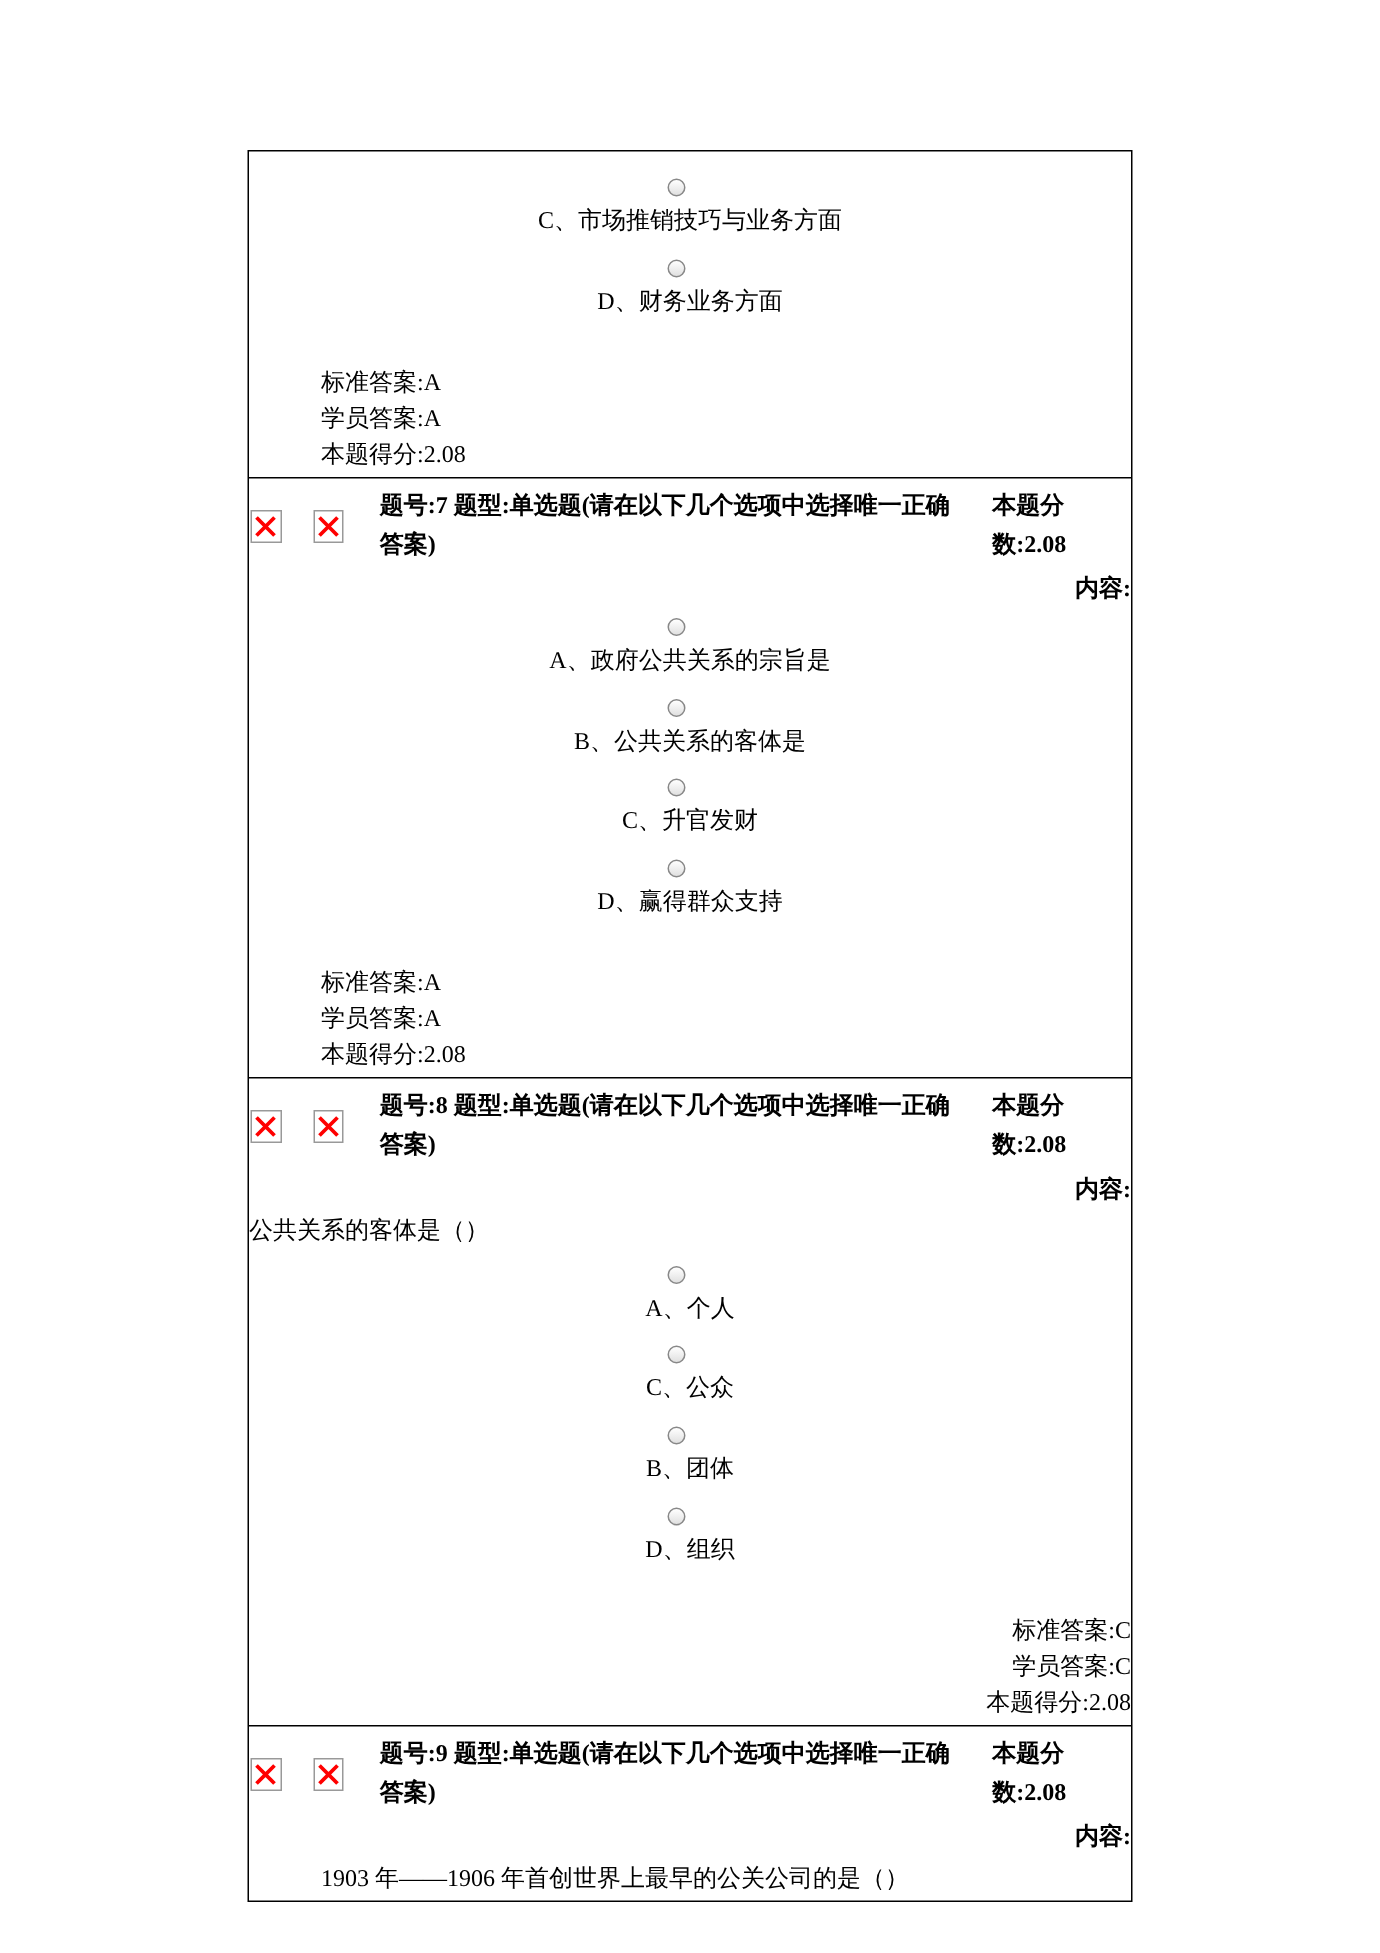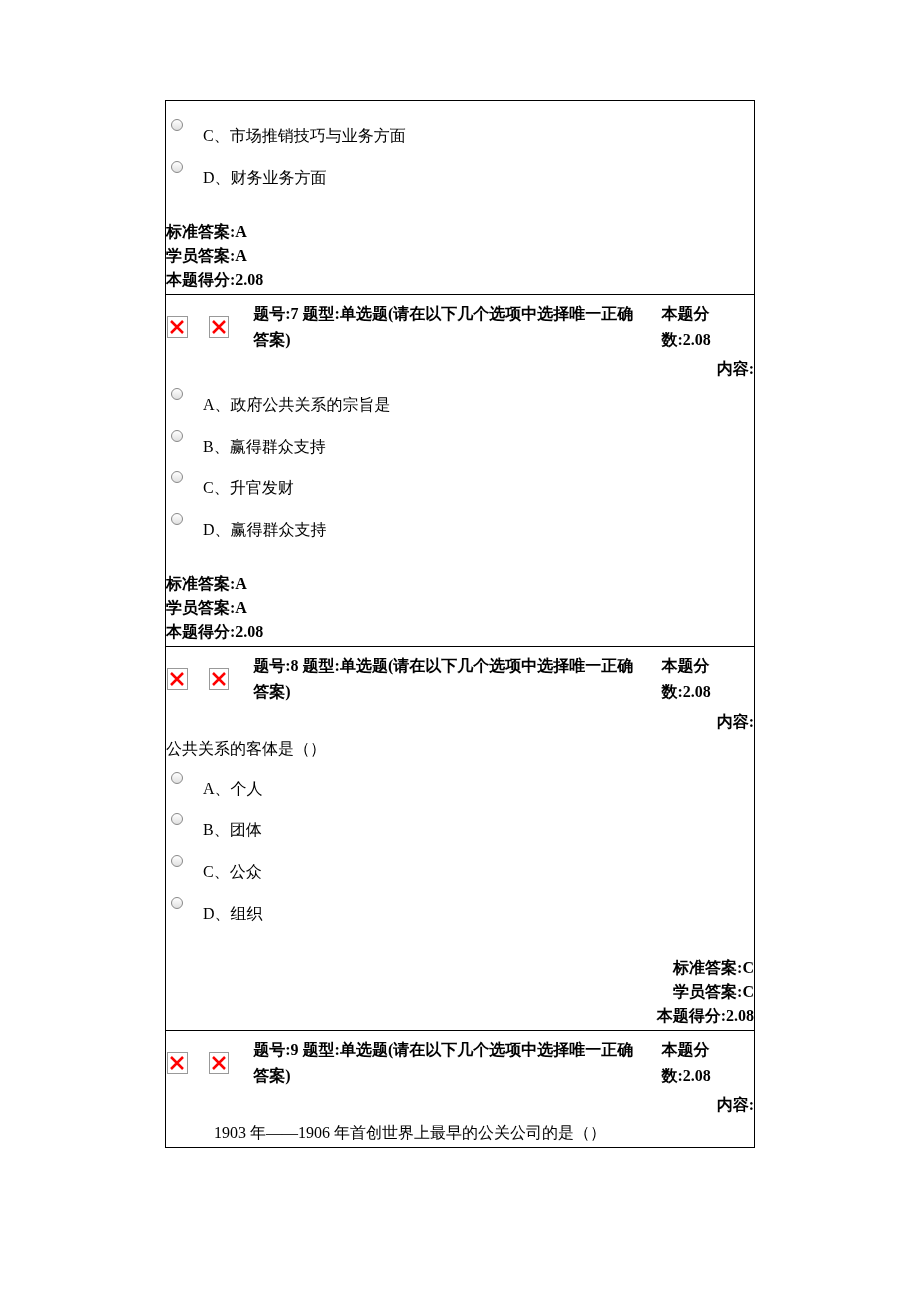--- a/index.html
+++ b/index.html
@@ -21,40 +21,43 @@
     }
     .section {
       border-bottom: 1px solid #000;
       padding: 0;
     }
     .section:last-child {
       border-bottom: none;
     }
     .option-row {
       display: flex;
+      align-items: center;
       padding: 8px 4px;
+      flex-direction: column;
     }
     .radio-icon {
       width: 12px;
       height: 12px;
       border: 1px solid #888;
       border-radius: 50%;
       display: inline-block;
       margin-right: 20px;
       margin-left: 1px;
       position: relative;
       top: -4px;
       background: linear-gradient(to bottom, #fff, #e0e0e0);
     }
     .answer-block {
       padding: 4px 0 2px 0;
     }
     .answer-line {
-      font-weight: bold;
+      font-weight: normal;
       line-height: 1.5;
+      margin-left: 48px;
     }
     .header-row {
       display: flex;
       align-items: center;
       padding: 6px 0 2px 0;
       gap: 20px;
     }
     .x-icon {
       width: 22px;
       height: 22px;
@@ -127,21 +130,21 @@
       <span class="header-text"><span>题号:</span><span>7</span>  <span>题型:</span><span>单选题(请在以下几个选项中选择唯一正确答案)</span></span>
       <span class="header-right"><span>本题分数:</span><span>2.08</span></span>
     </div>
     <div class="content-label">内容:</div>
     <div class="option-row">
       <span class="radio-icon"></span>
       <span>A、政府公共关系的宗旨是</span>
     </div>
     <div class="option-row">
       <span class="radio-icon"></span>
-      <span>B、赢得群众支持</span>
+      <span>B、公共关系的客体是</span>
     </div>
     <div class="option-row">
       <span class="radio-icon"></span>
       <span>C、升官发财</span>
     </div>
     <div class="option-row">
       <span class="radio-icon"></span>
       <span>D、赢得群众支持</span>
     </div>
     <div class="answer-block" style="margin-top:18px;">
@@ -167,25 +170,25 @@
       <span class="header-right"><span>本题分数:</span><span>2.08</span></span>
     </div>
     <div class="content-label">内容:</div>
     <div class="content-text">公共关系的客体是（）</div>
     <div class="option-row">
       <span class="radio-icon"></span>
       <span>A、个人</span>
     </div>
     <div class="option-row">
       <span class="radio-icon"></span>
+      <span>C、公众</span>
+    </div>
+    <div class="option-row">
+      <span class="radio-icon"></span>
       <span>B、团体</span>
-    </div>
-    <div class="option-row">
-      <span class="radio-icon"></span>
-      <span>C、公众</span>
     </div>
     <div class="option-row">
       <span class="radio-icon"></span>
       <span>D、组织</span>
     </div>
     <div class="answer-block" style="margin-top:18px;text-align:right;">
       <div class="answer-line"><span>标准答案:</span><span>C</span></div>
       <div class="answer-line"><span>学员答案:</span><span>C</span></div>
       <div class="answer-line"><span>本题得分:</span><span>2.08</span></div>
     </div>

